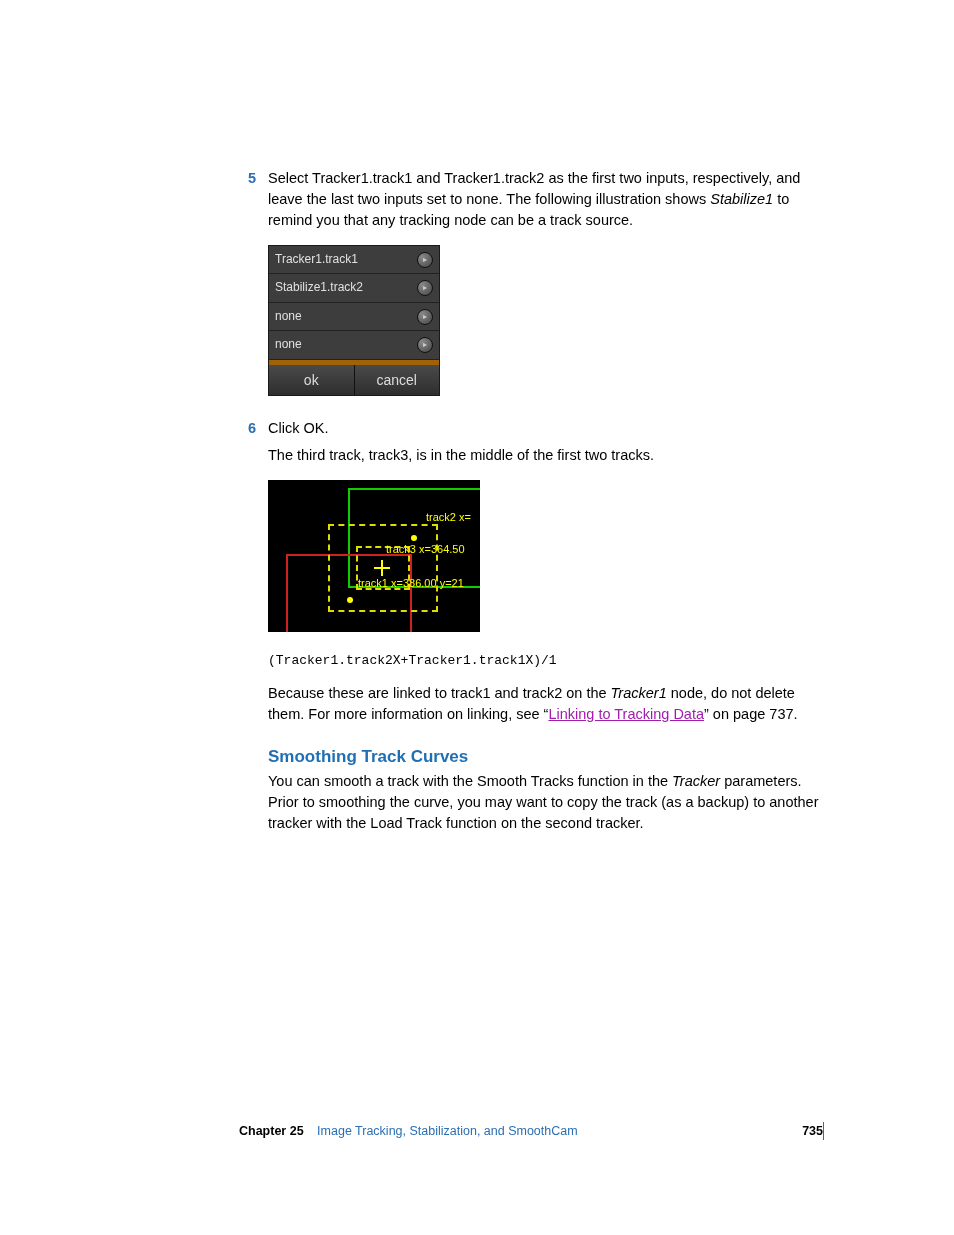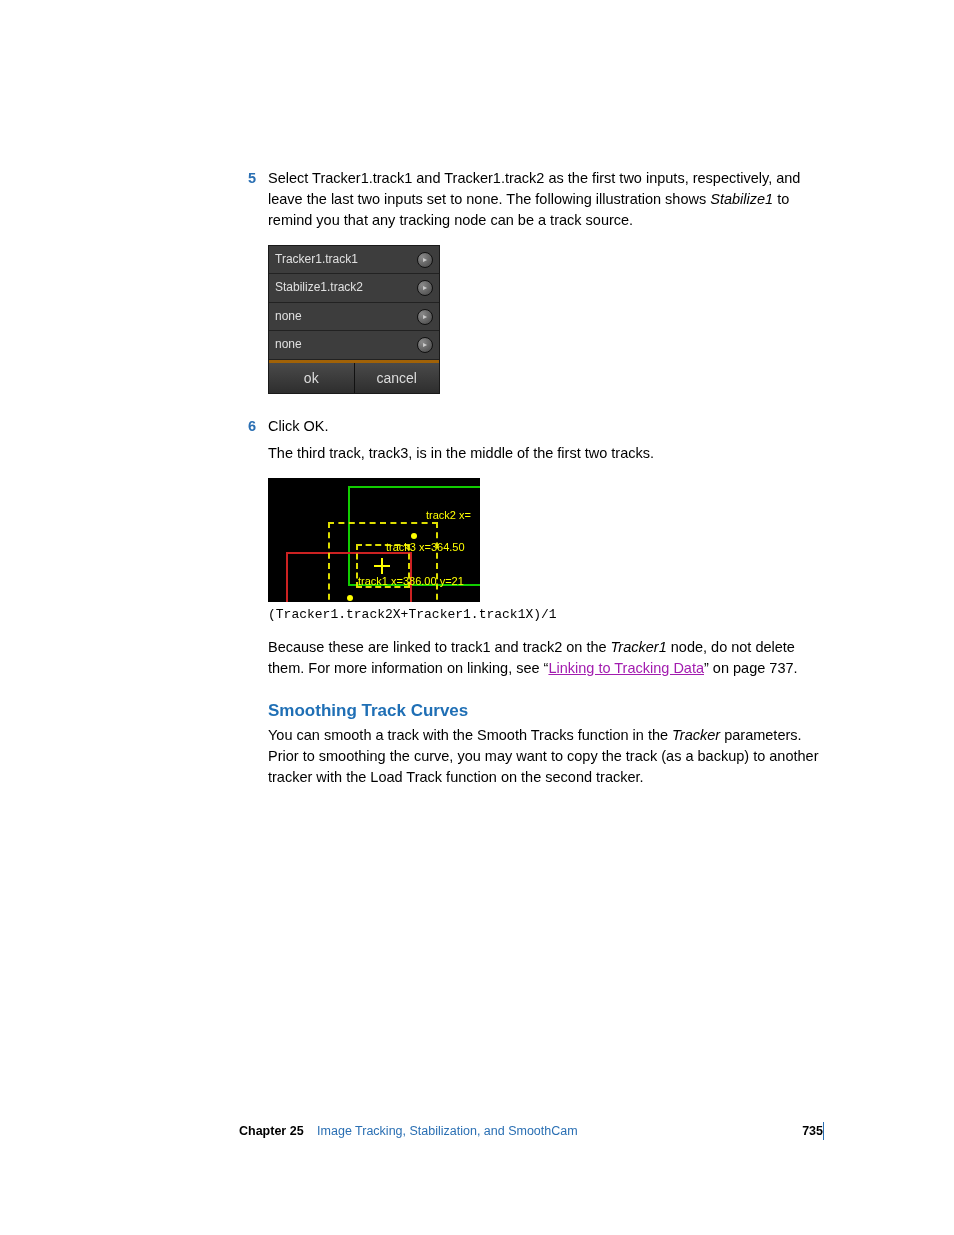--- a/index.html
+++ b/index.html
@@ -53,40 +53,40 @@
   .disc-btn {
     width: 14px; height: 14px;
     border-radius: 50%;
     background: radial-gradient(circle at 30% 30%, #8a8a8a, #444);
     border: 1px solid #111;
     display: flex; align-items: center; justify-content: center;
     font-size: 8px; color: #ccc;
   }
   .panel-btnbar {
     display: flex;
-    border-top: 3px solid #a16207;
+    border-top: 5px solid #a16207;
   }
   .panel-btn {
     flex: 1;
     text-align: center;
     padding: 5px 0;
     background: linear-gradient(#4a4a4a,#2e2e2e);
     color: #dcdcdc;
     font-size: 14px;
     border-right: 1px solid #111;
   }
   .panel-btn:last-child { border-right: none; }
 
   
   .viewport {
     width: 212px;
-    height: 124px;
+    height: 152px;
     background: #000;
     position: relative;
-    margin: 12px 0 4px 0;
+    margin: 12px 0 20px 0;
     overflow: hidden;
     font-family: Arial, sans-serif;
   }
   .box { position: absolute; box-sizing: border-box; }
   .redbox  { border: 2px solid #c22; }
   .greenbox{ border: 2px solid #1c0; }
   .dashbox { border: 2px dashed #dd0; }
   .dot { width:6px;height:6px;border-radius:50%;background:#ff0;position:absolute;transform:translate(-50%,-50%); }
   .cross::before,.cross::after{content:"";position:absolute;background:#ff0;}
   .cross::before{width:16px;height:2px;left:-8px;top:-1px;}

